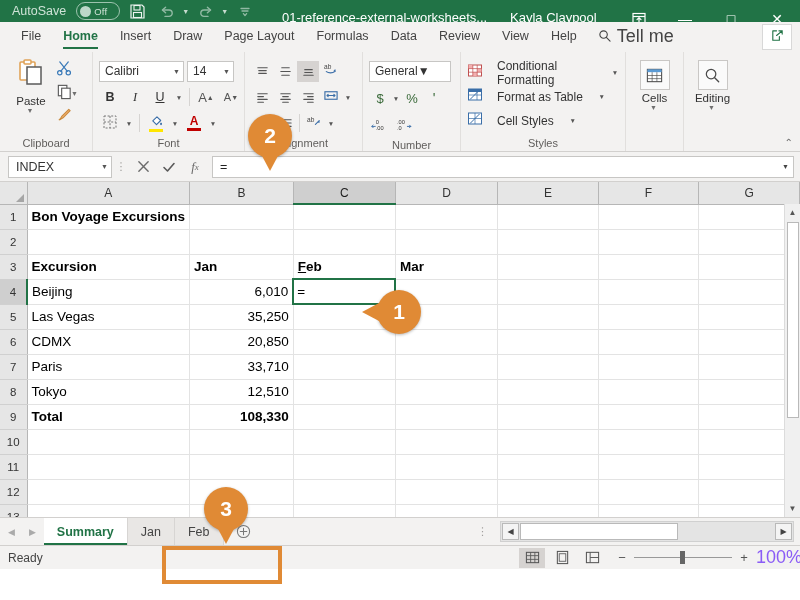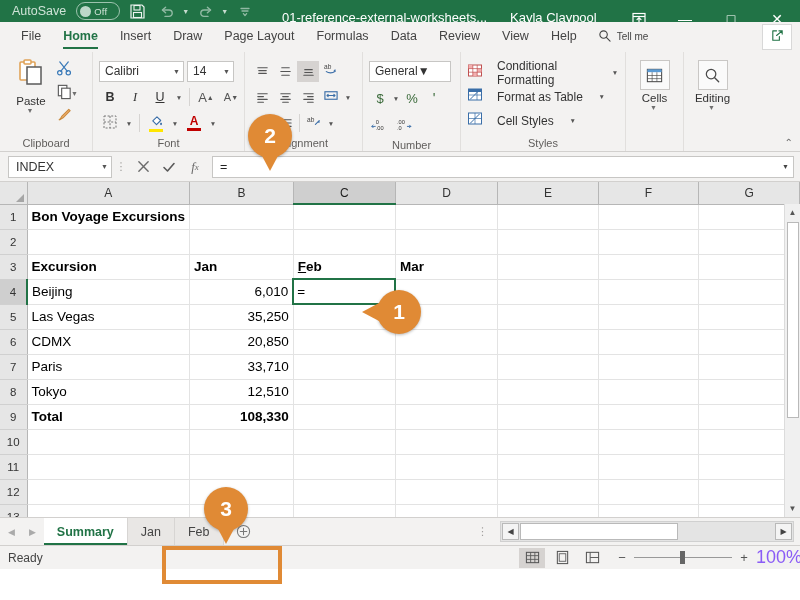--- a/index.html
+++ b/index.html
@@ -51,21 +51,21 @@
   }
   .rtab {
     font-size: 12.5px; color: #444; padding: 0 11px; height: 28px; line-height: 28px;
     position: relative; white-space: nowrap;
   }
   .rtab.active { color: #217346; font-weight: 600; }
   .rtab.active::after {
     content: ""; position: absolute; left: 11px; right: 11px; bottom: 1px; height: 2.5px;
     background: #217346;
   }
-  .tellme { display: flex; align-items: center; gap: 6px; padding: 0 10px; height: 28px; color: #444; font-size: 10px; }
+  .tellme { display: flex; align-items: center; gap: 6px; padding: 0 10px; height: 28px; color: #444; font-size: 18px; }
   .share-btn {
     position: absolute; right: 8px; top: 2px; width: 30px; height: 26px;
     background: #fff; border: 1px solid #d8d8d8; display: flex; align-items: center; justify-content: center;
   }
 
   
   .ribbon {
     height: 100px; background: #f3f2f1; border-bottom: 1px solid #d2d0ce;
     display: flex; position: relative;
   }

